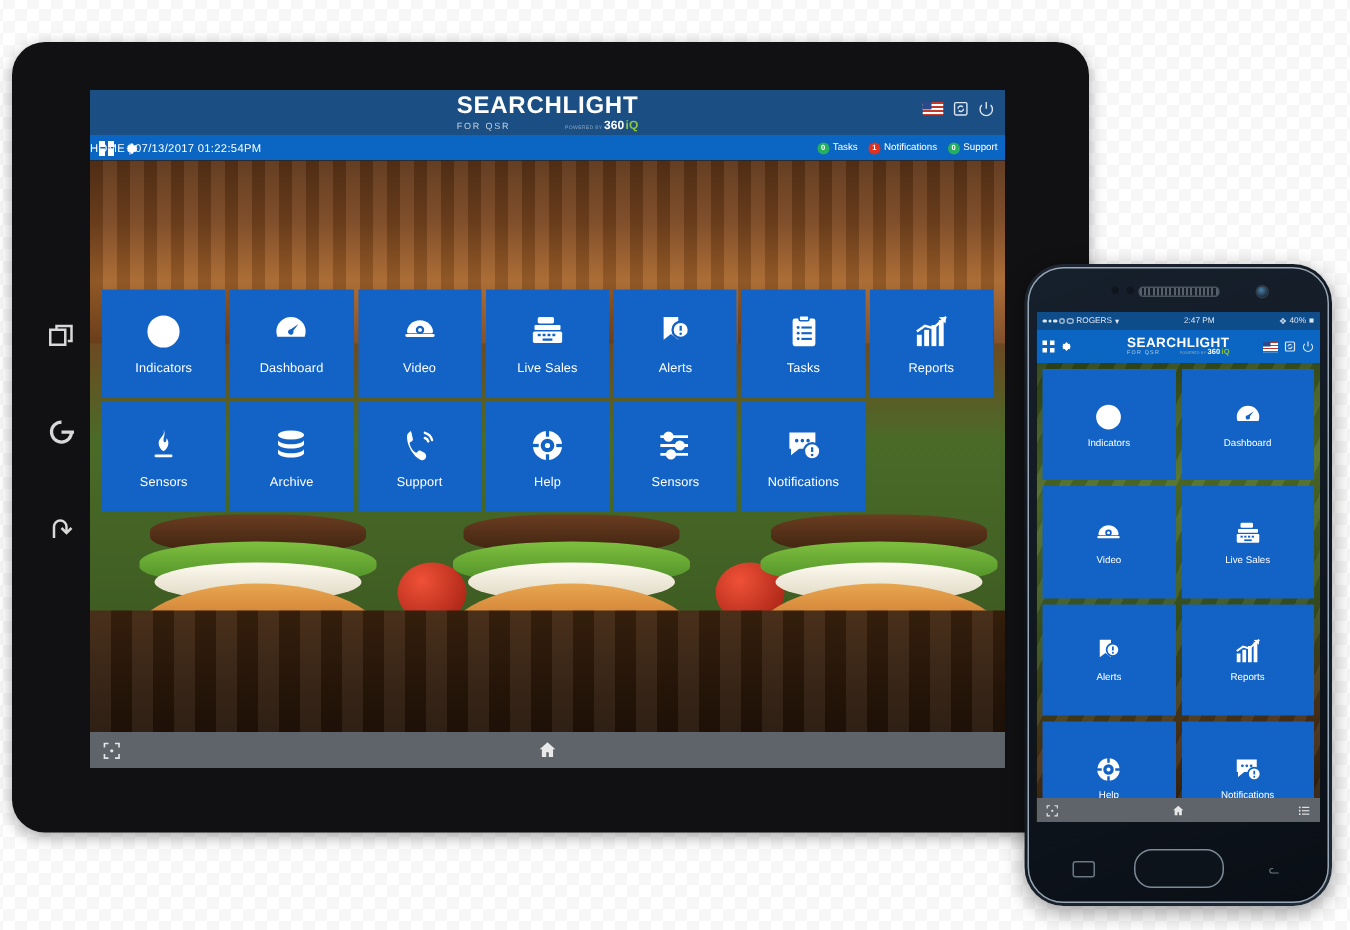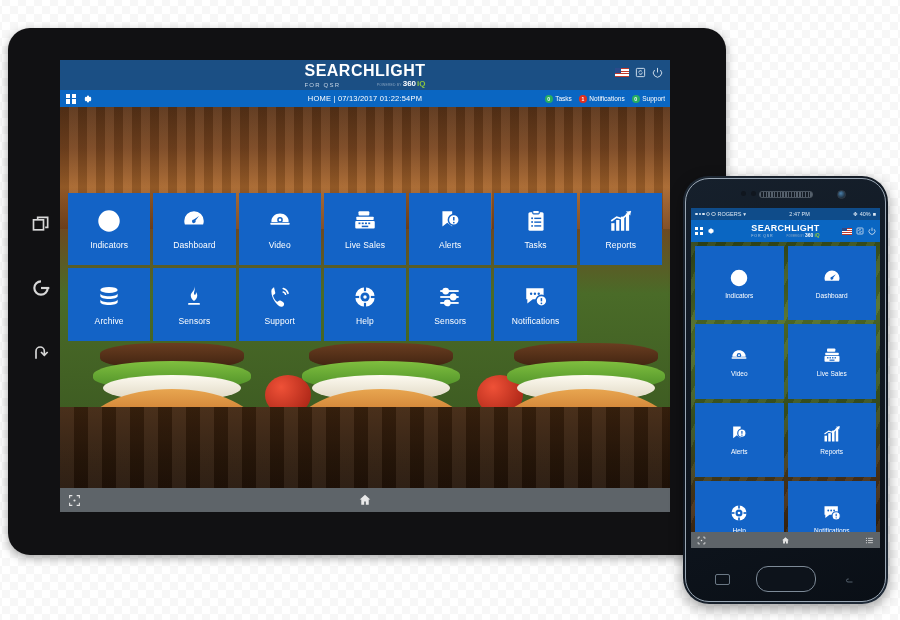--- a/index.html
+++ b/index.html
@@ -53,21 +53,21 @@
   .nav-bar{
     height:17px;background:#0a66c2;flex:none;position:relative;
     display:flex;align-items:center;
   }
   .nav-left{position:absolute;left:6px;display:flex;gap:7px;align-items:center;}
   .grid-ic{width:10px;height:10px;display:grid;grid-template-columns:1fr 1fr;grid-template-rows:1fr 1fr;gap:1.6px;}
   .grid-ic i{background:#fff;display:block;}
   .gear-ic{width:10px;height:10px;color:#fff;}
   .gear-ic svg{width:100%;height:100%;display:block;}
   .nav-center{
-    position:absolute;left:0;right:0;text-align:center;color:#fff;
+    position:absolute;left:0;right:0;text-align:left;color:#fff;
     font-size:7.5px;letter-spacing:.2px;
   }
   .nav-right{position:absolute;right:5px;display:flex;gap:7px;align-items:center;}
   .chip{display:flex;align-items:center;gap:2.5px;color:#fff;font-size:6.5px;}
   .badge{
     width:8px;height:8px;border-radius:50%;color:#fff;font-size:5px;
     display:flex;align-items:center;justify-content:center;font-weight:bold;
   }
   .b-green{background:#27ae60;}
   .b-red{background:#e03020;}
@@ -384,35 +384,35 @@
                   <polyline points="3,12 8,8.5 13,10 21,3" fill="none" stroke="#fff" stroke-width="1.5"></polyline>
                   <polygon points="21,3 16.5,3.2 20.6,7" fill="#fff"></polygon>
                 </svg>
             </span>
             <span class="tlabel">Reports</span>
           </div>
 
           <div class="tile">
             <span class="tic">
               <svg viewBox="0 0 24 24">
+                  <path d="M12 2c1.5 4-3 5.2-3 8.6 0 2.3 1.5 4 3 5 1.5-1 3-2.7 3-5 0-1.4-.6-2.4-1.2-3.2.4 3-1.8 3.4-1.8 1.2 0-2 1.5-3.6 0-6.6z" fill="#fff"></path>
+                  <rect x="6.5" y="17.6" width="11" height="1.6" rx=".8" fill="#fff"></rect>
+                </svg>
+            </span>
+            <span class="tlabel">Sensors</span>
+          </div>
+          <div class="tile">
+            <span class="tic">
+              <svg viewBox="0 0 24 24">
                   <ellipse cx="12" cy="5.5" rx="8" ry="2.8" fill="#fff"></ellipse>
                   <path d="M4 8.5c0 1.6 3.6 2.8 8 2.8s8-1.2 8-2.8v2.6c0 1.6-3.6 2.8-8 2.8s-8-1.2-8-2.8z" fill="#fff"></path>
                   <path d="M4 14c0 1.6 3.6 2.8 8 2.8s8-1.2 8-2.8v2.6c0 1.6-3.6 2.8-8 2.8s-8-1.2-8-2.8z" fill="#fff"></path>
                 </svg>
             </span>
             <span class="tlabel">Archive</span>
-          </div>
-          <div class="tile">
-            <span class="tic">
-              <svg viewBox="0 0 24 24">
-                  <path d="M12 2c1.5 4-3 5.2-3 8.6 0 2.3 1.5 4 3 5 1.5-1 3-2.7 3-5 0-1.4-.6-2.4-1.2-3.2.4 3-1.8 3.4-1.8 1.2 0-2 1.5-3.6 0-6.6z" fill="#fff"></path>
-                  <rect x="6.5" y="17.6" width="11" height="1.6" rx=".8" fill="#fff"></rect>
-                </svg>
-            </span>
-            <span class="tlabel">Sensors</span>
           </div>
           <div class="tile">
             <span class="tic">
               <svg viewBox="0 0 24 24">
                   <path d="M7.5 3C5.6 3 4 4.6 4 6.6c0 6.5 5.2 13.4 9 14.4 1.6.4 2.8-1 2.8-2.5 0-1-.6-1.8-1.4-2.2l-2-1c-.8-.4-1.6 0-2 .7-.3.5-.9.6-1.4.2-1.6-1.3-2.8-3.2-3.3-5.2-.2-.6.2-1.1.8-1.3.8-.2 1.3-1 1.1-1.8l-.5-2.2C6.9 3.7 6.3 3 5.5 3z" fill="#fff"></path>
                   <path d="M15 4.2a6.2 6.2 0 0 1 4.4 4.4" fill="none" stroke="#fff" stroke-width="1.5" stroke-linecap="round"></path>
                   <path d="M15 7.4a3 3 0 0 1 2.1 2.1" fill="none" stroke="#fff" stroke-width="1.5" stroke-linecap="round"></path>
                 </svg>
             </span>
             <span class="tlabel">Support</span>

